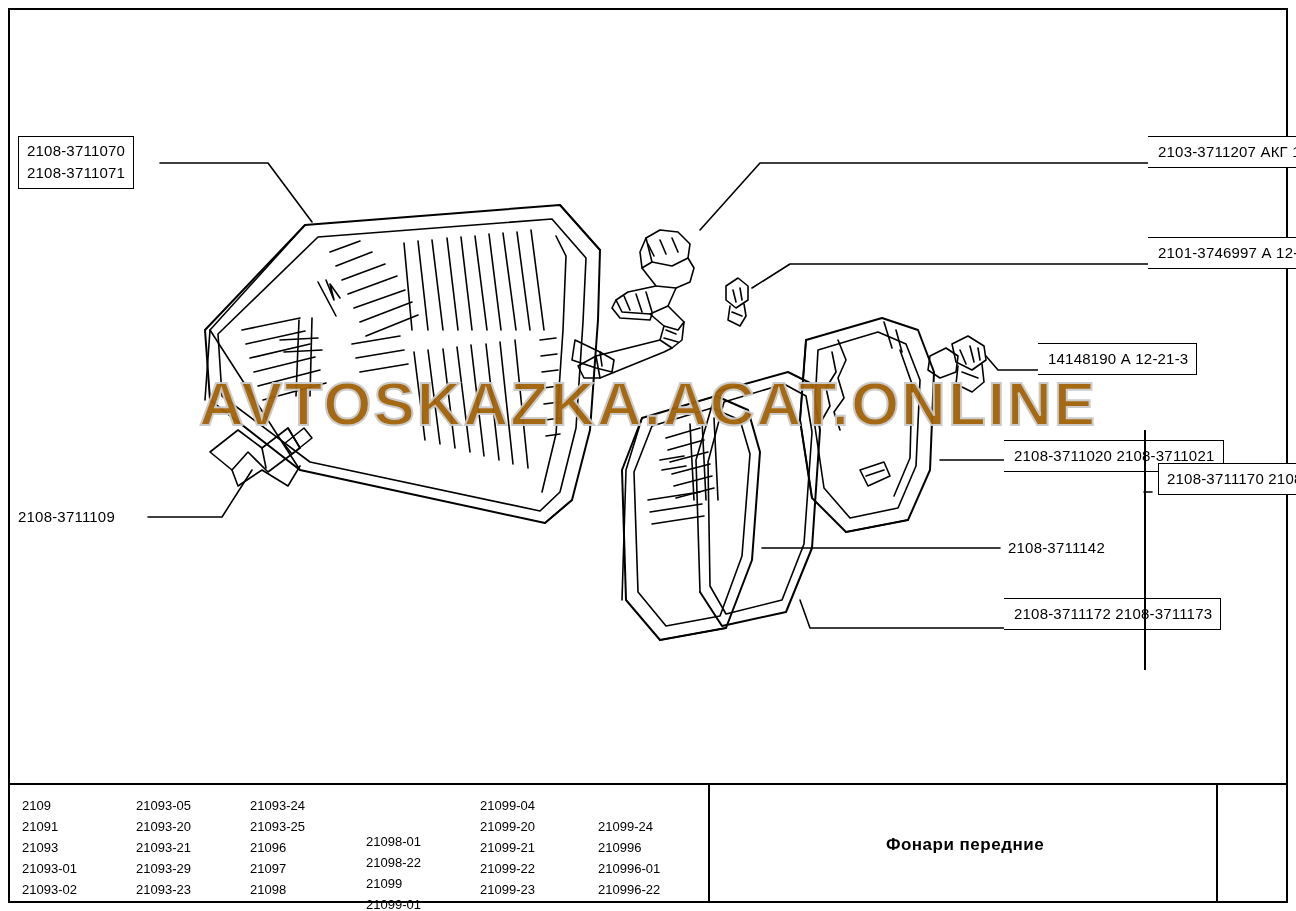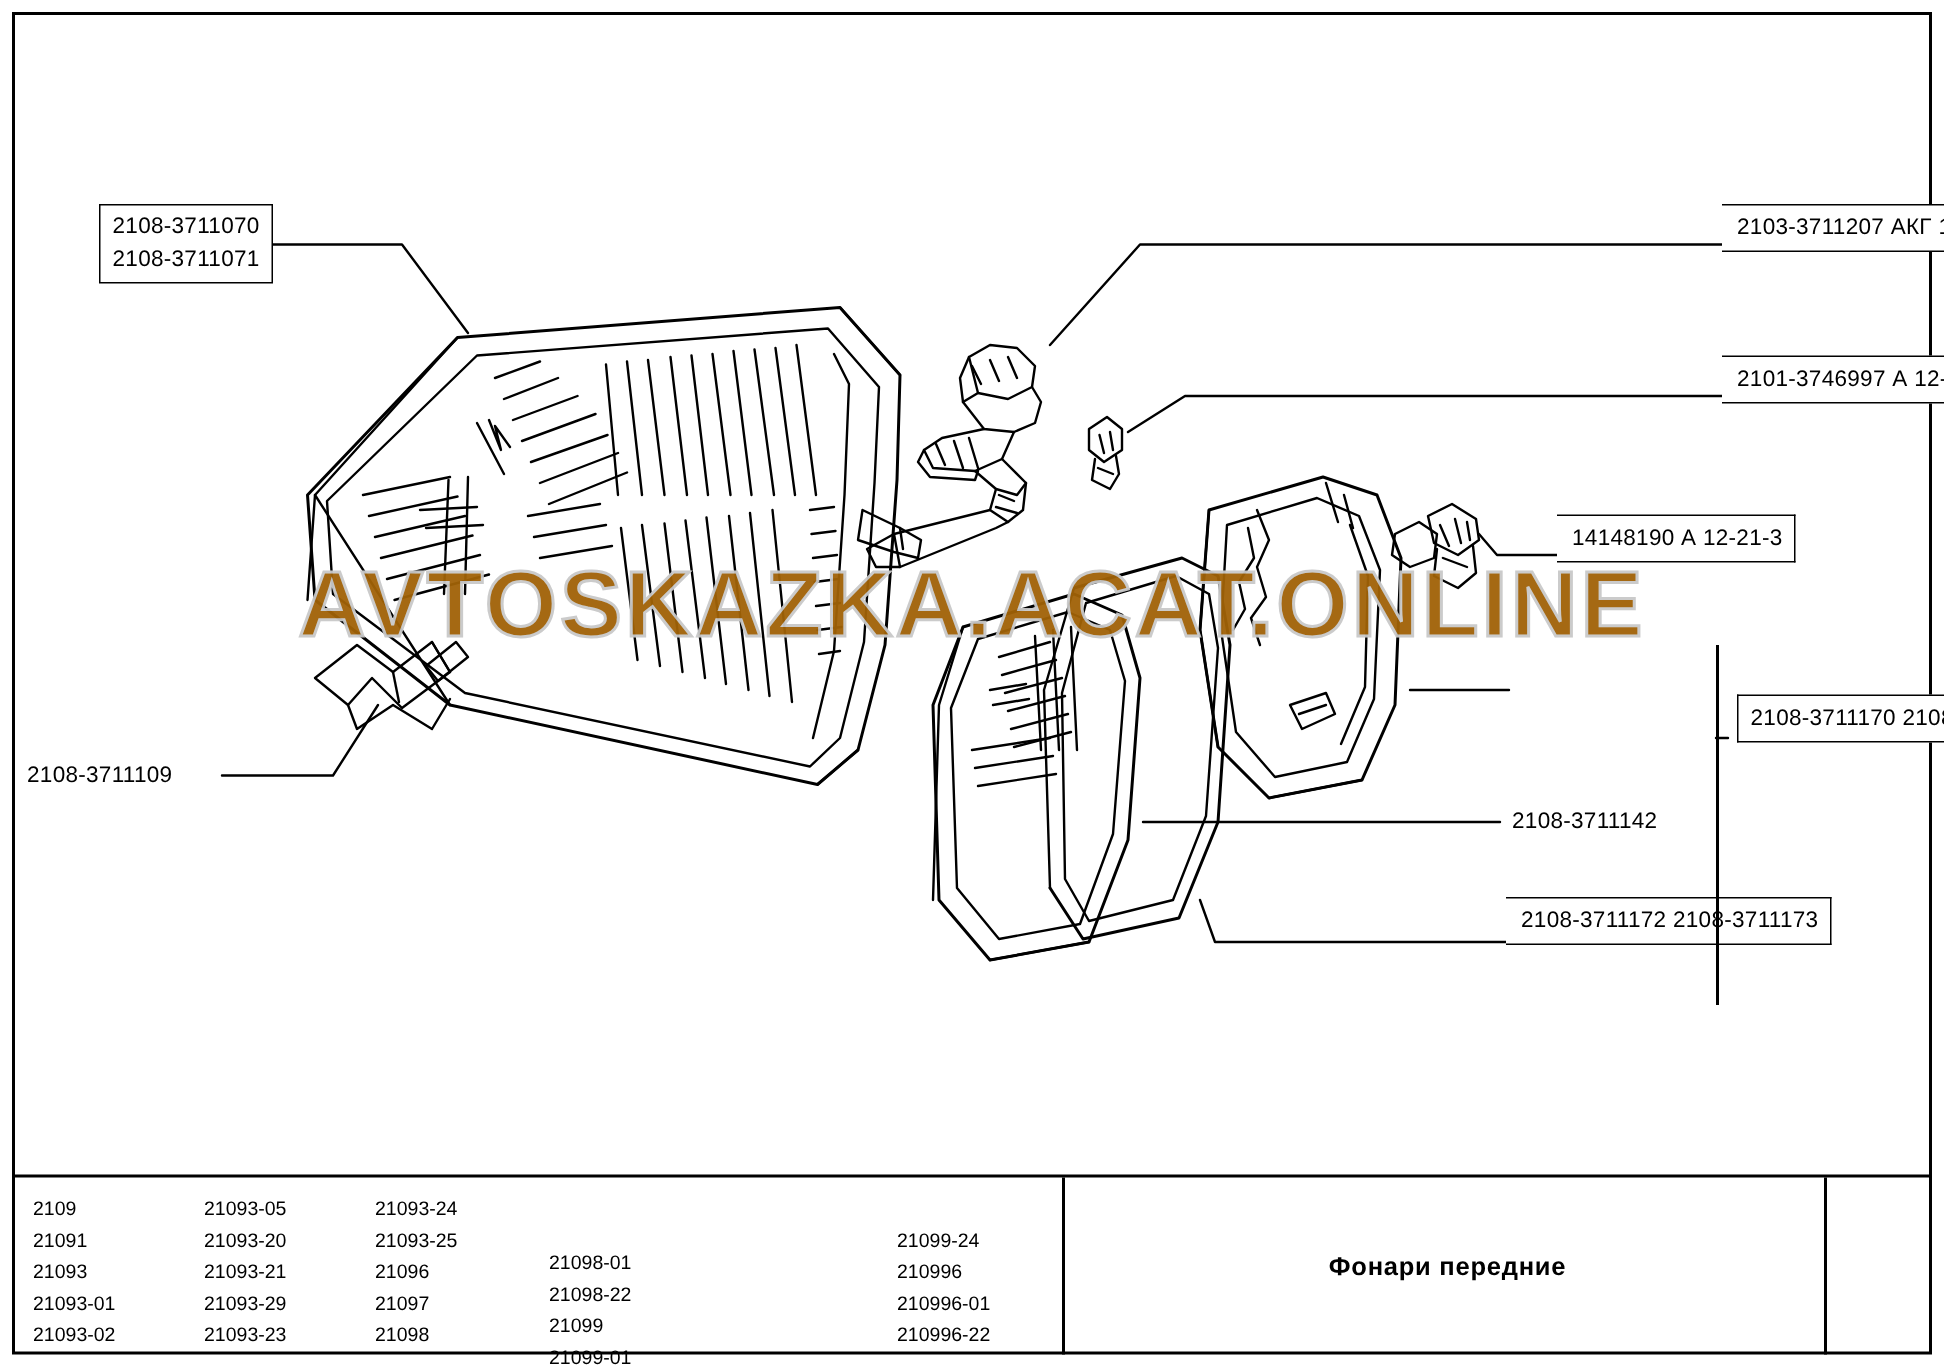--- a/index.html
+++ b/index.html
@@ -154,40 +154,44 @@
       <path d="M1152 492 L1144 492" stroke-width="1.6"></path>
 
       <path d="M1006 628 L810 628 L800 600" stroke-width="1.6"></path>
 
       <path d="M1000 548 L762 548" stroke-width="1.6"></path>
 
       <path d="M148 517 L222 517 L252 470" stroke-width="1.6"></path>
     </g>
   </svg>
 
-  <div class="lbl boxed" style="left:18px;top:136px;margin-left:48px;">
+  <div class="lbl boxed" style="left:18px;top:136px;">
     <span class="row">2108-3711070</span>
     <span class="row">2108-3711071</span>
   </div>
 
   <div class="lbl brk-right" style="left:1148px;top:136px;">
     <span class="row">2103-3711207</span>
     <span class="row">АКГ 12-60+55</span>
   </div>
 
   <div class="lbl brk-right" style="left:1148px;top:237px;">
     <span class="row">2101-3746997</span>
     <span class="row">А 12-4-1</span>
   </div>
 
   <div class="lbl brk-right" style="left:1038px;top:343px;">
     <span class="row">14148190</span>
     <span class="row">А 12-21-3</span>
   </div>
 
+  <div class="lbl brk-right" style="left:1004px;top:440px;">
+    <span class="row">2108-3711020</span>
+    <span class="row">2108-3711021</span>
+  </div>
 
   <div class="lbl brk-left" style="left:1158px;top:463px;">
     <span class="row">2108-3711170</span>
     <span class="row">2108-3711171</span>
   </div>
 
   <div class="lbl brk-right" style="left:1004px;top:598px;">
     <span class="row">2108-3711172</span>
     <span class="row">2108-3711173</span>
   </div>
@@ -230,20 +234,27 @@
         <div>21097</div>
         <div>21098</div>
       </div>
       <div class="codecol" style="left:358px;margin-top:36px;">
         <div>21098-01</div>
         <div>21098-22</div>
         <div>21099</div>
         <div>21099-01</div>
         <div>21099-02</div>
       </div>
+      <div class="codecol" style="left:472px;">
+        <div>21099-04</div>
+        <div>21099-20</div>
+        <div>21099-21</div>
+        <div>21099-22</div>
+        <div>21099-23</div>
+      </div>
       <div class="codecol" style="left:590px;top:31px;">
         <div>21099-24</div>
         <div>210996</div>
         <div>210996-01</div>
         <div>210996-22</div>
       </div>
     </div>
 
     <div class="title">Фонари передние</div>
   </div>

